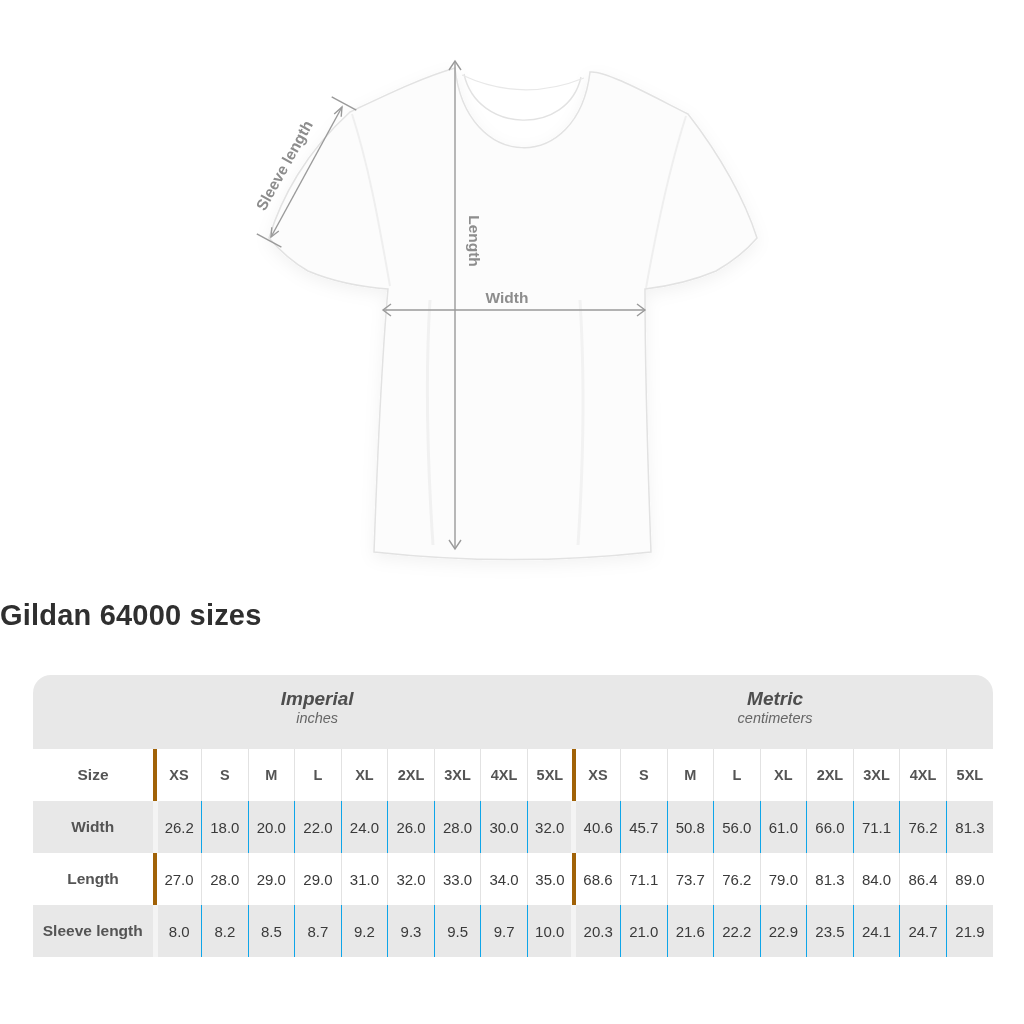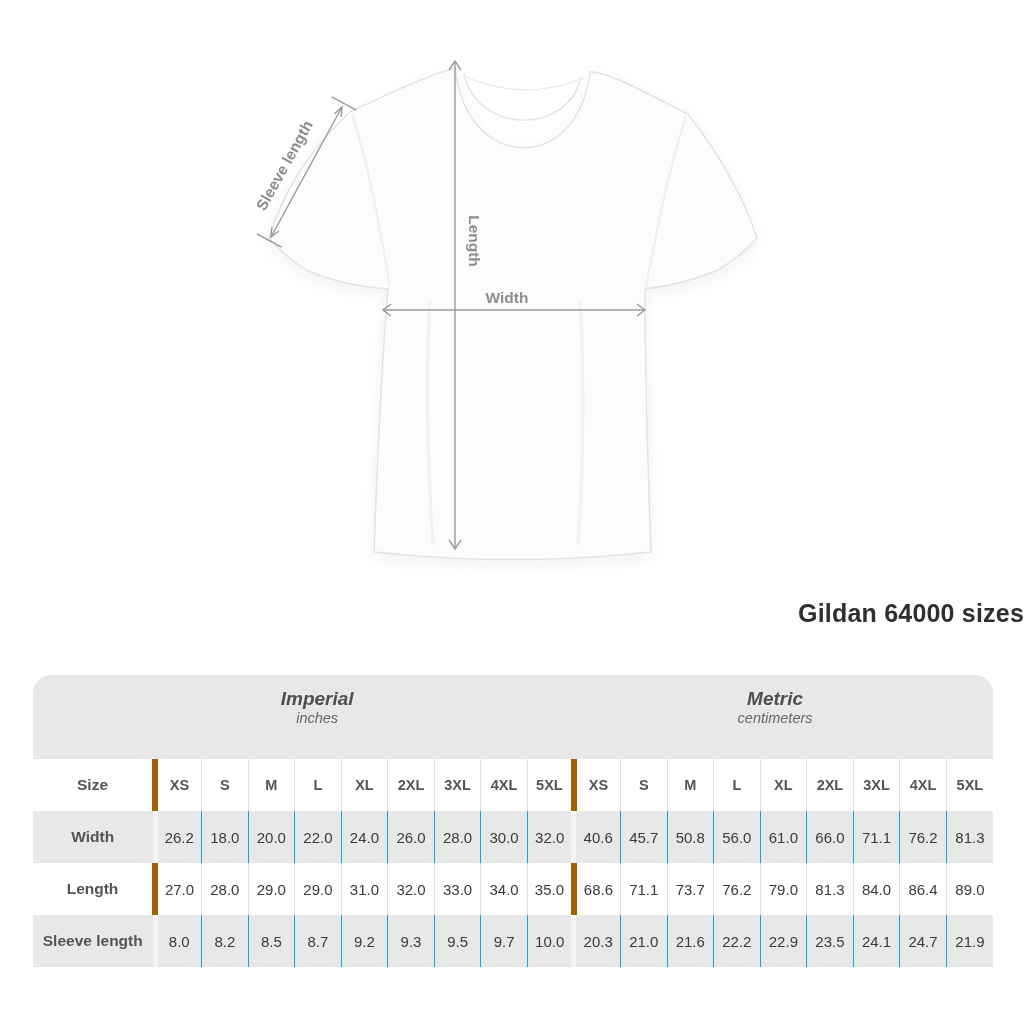--- a/index.html
+++ b/index.html
@@ -8,50 +8,50 @@
     background:#ffffff; font-family:"Liberation Sans", sans-serif;
   }
 
   
   .figure-wrap { position:absolute; left:0; top:0; width:1024px; height:600px; }
   .figure-wrap svg { display:block; }
 
   
   .chart-title {
     position:absolute; top:599px; left:0; width:100%;
-    text-align:right; font-size:25px; font-weight:bold; color:#2f2f2f;
+    text-align:left; font-size:29px; font-weight:bold; color:#2f2f2f;
     letter-spacing:.2px;
   }
   .chart-note {
     position:absolute; top:632px; left:0; width:100%;
     text-align:center; font-style:italic; font-size:15px; color:#6d6d6d;
   }
 
   
   .size-card {
     position:absolute; left:33px; top:675px; width:960px; height:318px;
     border-radius:18px; overflow:hidden; background:#fff;
   }
-  .units-band { position:relative; height:84px; background:#e8e8e8;text-decoration:underline; }
+  .units-band { position:relative; height:74px; background:#e8e8e8;text-decoration:underline; }
   .unit-group { position:absolute; top:13px; transform:translateX(-50%); text-align:center; }
   .unit-group.imperial { left:29.6%; }
   .unit-group.metric   { left:77.3%; }
   .unit-title { font-size:19px; font-weight:bold; font-style:italic; color:#4e4e4e; }
   .unit-sub   { font-size:14.5px; font-style:italic; color:#666; }
 
   table.size-table { width:100%; border-collapse:collapse; table-layout:fixed; }
   table.size-table tr { height:52px; }
   table.size-table th, table.size-table td {
     padding:0; text-align:center; vertical-align:middle;
     font-family:"Liberation Sans", sans-serif;
   }
   tr.r-white { background:#ffffff; }
   tr.r-gray  { background:#e8e8e8; }
   tr.r-white .sep  { border-left:1px solid #e2e2e2; }
-  tr.r-white .wide { border-left:6px solid #a16207; }
+  tr.r-white .wide { border-left:4px solid #a16207; }
   tr.r-gray  .sep  { border-left:1px solid #0ea5e9; }
   tr.r-gray  .wide { border-left:5px solid #f4f4f4; }
 
   .row-label { font-weight:bold; font-size:15.5px; color:#545454; }
   .col-head  { font-weight:bold; font-size:14.5px; color:#545454; }
   .cell      { font-size:15px; color:#3a3a3a; }
 </style>
 </head>
 <body>
 

